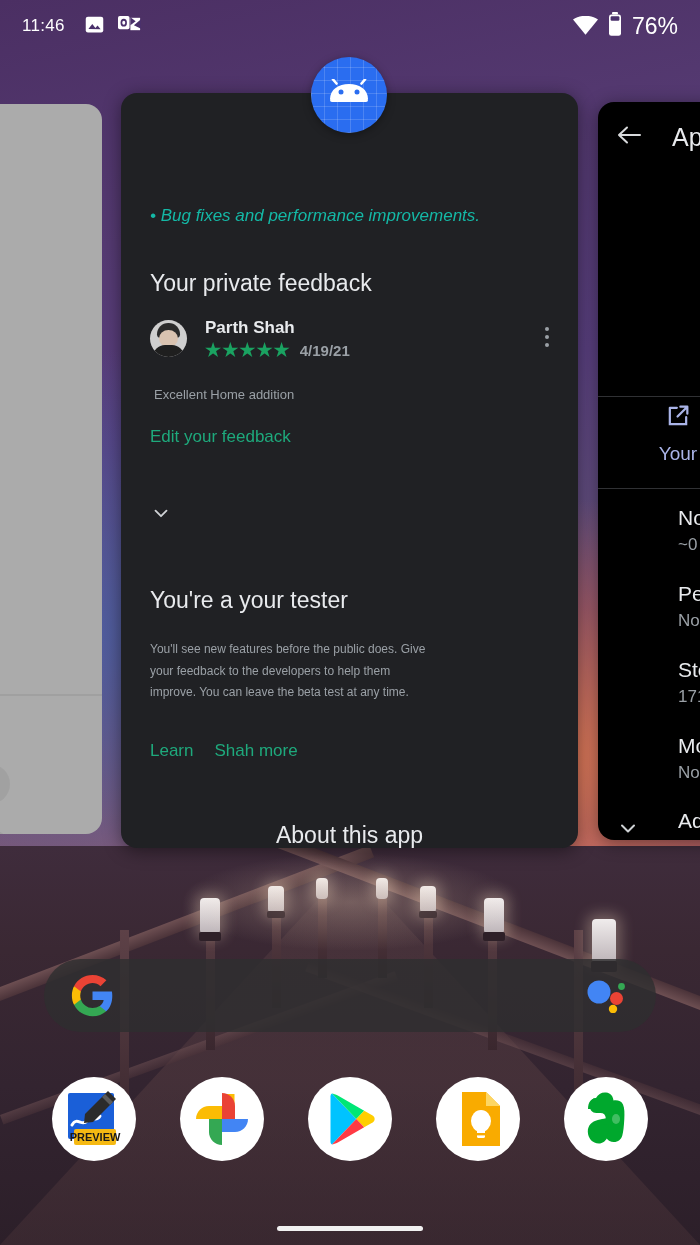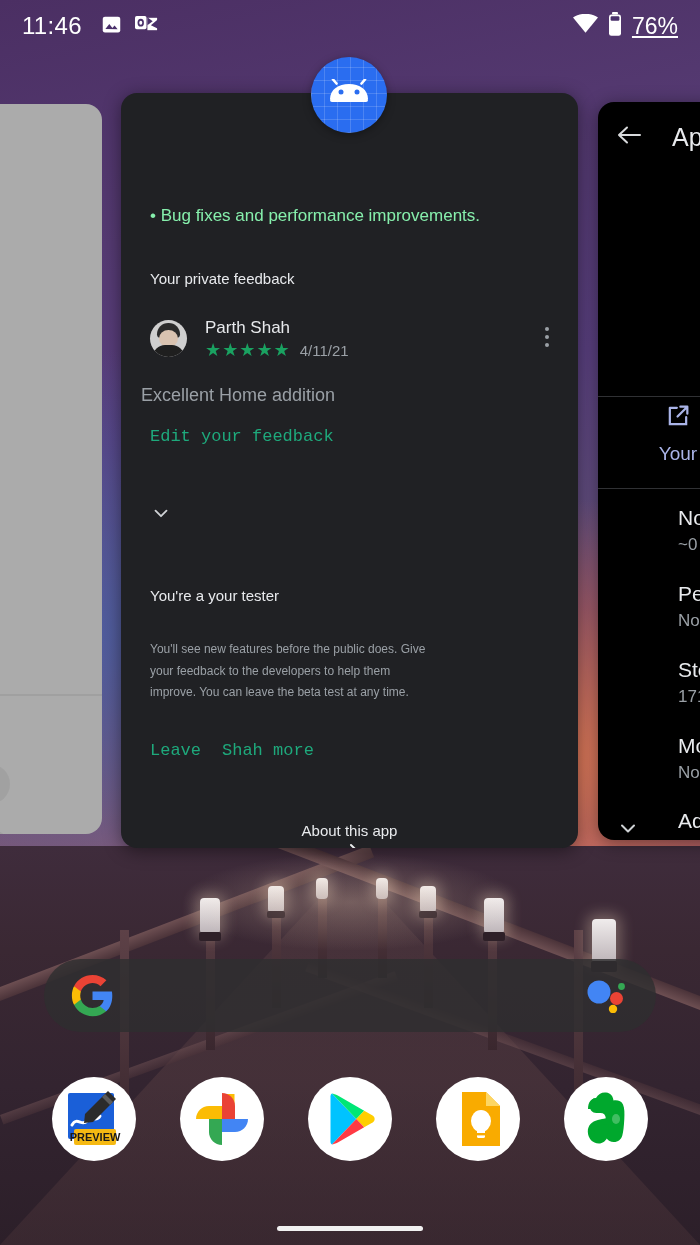--- a/index.html
+++ b/index.html
@@ -47,23 +47,23 @@
   .wp-haze {
     position:absolute; left:0; top:830px; width:700px; height:120px;
     background:radial-gradient(ellipse 240px 70px at 50% 60%, rgba(255,222,190,0.28), rgba(255,222,190,0) 70%);
   }
 
   
   .statusbar {
     position:absolute; left:0; top:0; width:700px; height:52px;
     display:flex; align-items:center; padding:0 22px; color:#fff; z-index:40;
   }
-  .sb-time { font-size:24px; font-weight:500; letter-spacing:.3px; }
+  .sb-time { font-size:17px; font-weight:500; letter-spacing:.3px; }
   .sb-left-icons { display:flex; align-items:center; gap:13px; margin-left:19px; }
-  .sb-right { margin-left:auto; display:flex; align-items:center; gap:10px;text-decoration:underline; }
+  .sb-right { margin-left:auto; display:flex; align-items:flex-end; gap:10px; }
   .sb-batt-text { font-size:23px; font-weight:500; }
 
   
   .card { position:absolute; border-radius:16px; overflow:hidden; }
 
   .card-left {
     left:-94px; top:104px; width:196px; height:730px;
     background:#ababab;
   }
   .cl-divider { position:absolute; left:0; top:590px; width:100%; height:2px; background:rgba(0,0,0,0.06); }
@@ -88,44 +88,44 @@
       repeating-linear-gradient(90deg, rgba(255,255,255,0.16) 0 1px, rgba(255,255,255,0) 1px 13px),
       #2a6df0;
     display:flex; align-items:center; justify-content:center;
     box-shadow:0 2px 8px rgba(0,0,0,0.35);
   }
 
   
   .cc { position:absolute; inset:0; padding:0 29px; color:#e8eaed; }
   .whatsnew-line {
     position:absolute; left:29px; top:112px; width:400px;
-    font-size:17px; color:#86efac; line-height:22px;
-  }
-  .sec-title { font-size:15px; font-weight:500; color:#e8eaed; }
+    font-size:17px; color:#14b8a6; line-height:22px;font-style:italic;
+  }
+  .sec-title { font-size:23px; font-weight:500; color:#e8eaed; }
   .sec-sub { font-size:16.5px; color:#9aa0a6; line-height:22px; }
-  .link { color:#1ea97c; font-size:17px; font-weight:500; cursor:pointer;font-family:Liberation Mono, monospace; }
+  .link { color:#1ea97c; font-size:17px; font-weight:500; cursor:pointer; }
 
   .pf-title { position:absolute; left:29px; top:177px; }
   .review-row { position:absolute; left:29px; top:224px; width:399px; display:flex; align-items:center; }
   .avatar {
     width:37px; height:37px; border-radius:50%; flex:0 0 37px; overflow:hidden; position:relative;
     background:#cfcfcf;
   }
   .av-hair { position:absolute; left:7px; top:3px; width:23px; height:15px; border-radius:12px 12px 4px 4px; background:#2b2b2b; }
   .av-face { position:absolute; left:9px; top:10px; width:19px; height:17px; border-radius:50%; background:#d9c3b0; }
   .av-body { position:absolute; left:3px; bottom:0; width:31px; height:12px; border-radius:12px 12px 0 0; background:#1f1f1f; }
-  .rv-meta { margin-left:18px; }
+  .rv-meta { margin-left:18px;font-weight:bold; }
   .rv-name { font-size:17px; color:#e8eaed; line-height:22px; }
   .rv-stars-row { display:flex; align-items:center; gap:9px; margin-top:2px; }
   .stars { color:#1aa261; font-size:18px; letter-spacing:1px; line-height:18px; }
   .rv-date { font-size:15px; color:#9aa0a6; }
   .kebab { position:absolute; right:29px; top:234px; display:flex; flex-direction:column; gap:4px; align-items:center; cursor:pointer; }
   .kebab i { width:4px; height:4px; border-radius:50%; background:#9aa0a6; display:block; }
 
-  .rv-text { position:absolute; left:20px; top:291px; font-size:18px; color:#9aa0a6; }
+  .rv-text { position:absolute; left:33px; top:291px; font-size:13px; color:#9aa0a6; }
   .edit-link { position:absolute; left:29px; top:334px; }
 
   .dev-contact { position:absolute; left:29px; top:409px; width:399px; display:flex; align-items:center; justify-content:space-between; cursor:pointer; }
 
   .beta-title { position:absolute; left:29px; top:494px; }
   .beta-body { position:absolute; left:29px; top:546px; width:280px; font-size:12px; color:#9aa0a6; line-height:21.5px; }
   .beta-links { position:absolute; left:29px; top:648px; display:flex; gap:21px; }
 
   .about-row { position:absolute; left:29px; top:729px; width:399px; display:flex; align-items:center; justify-content:space-between; cursor:pointer;flex-direction:column; }
 
@@ -255,21 +255,21 @@
       <div class="review-row">
         <div class="avatar">
           <div class="av-hair"></div>
             <div class="av-face"></div>
             <div class="av-body"></div>
         </div>
         <div class="rv-meta">
           <div class="rv-name">Parth Shah</div>
           <div class="rv-stars-row">
             <span class="stars">★★★★★</span>
-            <span class="rv-date">4/11/21</span>
+            <span class="rv-date">4/19/21</span>
           </div>
         </div>
       </div>
       <div class="kebab">
           <i></i>
           <i></i>
           <i></i>
         </div>
 
       <div class="rv-text sec-sub">Excellent Home addition</div>
@@ -282,21 +282,21 @@
               <path d="M6 9.5l6 6 6-6" stroke="#cfd2d5" stroke-width="2" fill="none" stroke-linecap="round" stroke-linejoin="round"></path>
             </svg>
         </span>
       </div>
 
       <div class="sec-title beta-title">You're a your tester</div>
 
       <div class="beta-body">You'll see new features before the public does. Give your feedback to the developers to help them improve. You can leave the beta test at any time.</div>
 
       <div class="beta-links">
-        <span class="link">Leave</span>
+        <span class="link">Learn</span>
         <span class="link">Shah more</span>
       </div>
 
       <div class="about-row">
         <span class="sec-title">About this app</span>
         <span>
           <svg width="24" height="24" viewBox="0 0 24 24">
               <path d="M4 12h15M13 6l6.2 6-6.2 6" stroke="#e8eaed" stroke-width="2" fill="none" stroke-linecap="round" stroke-linejoin="round"></path>
             </svg>
         </span>

